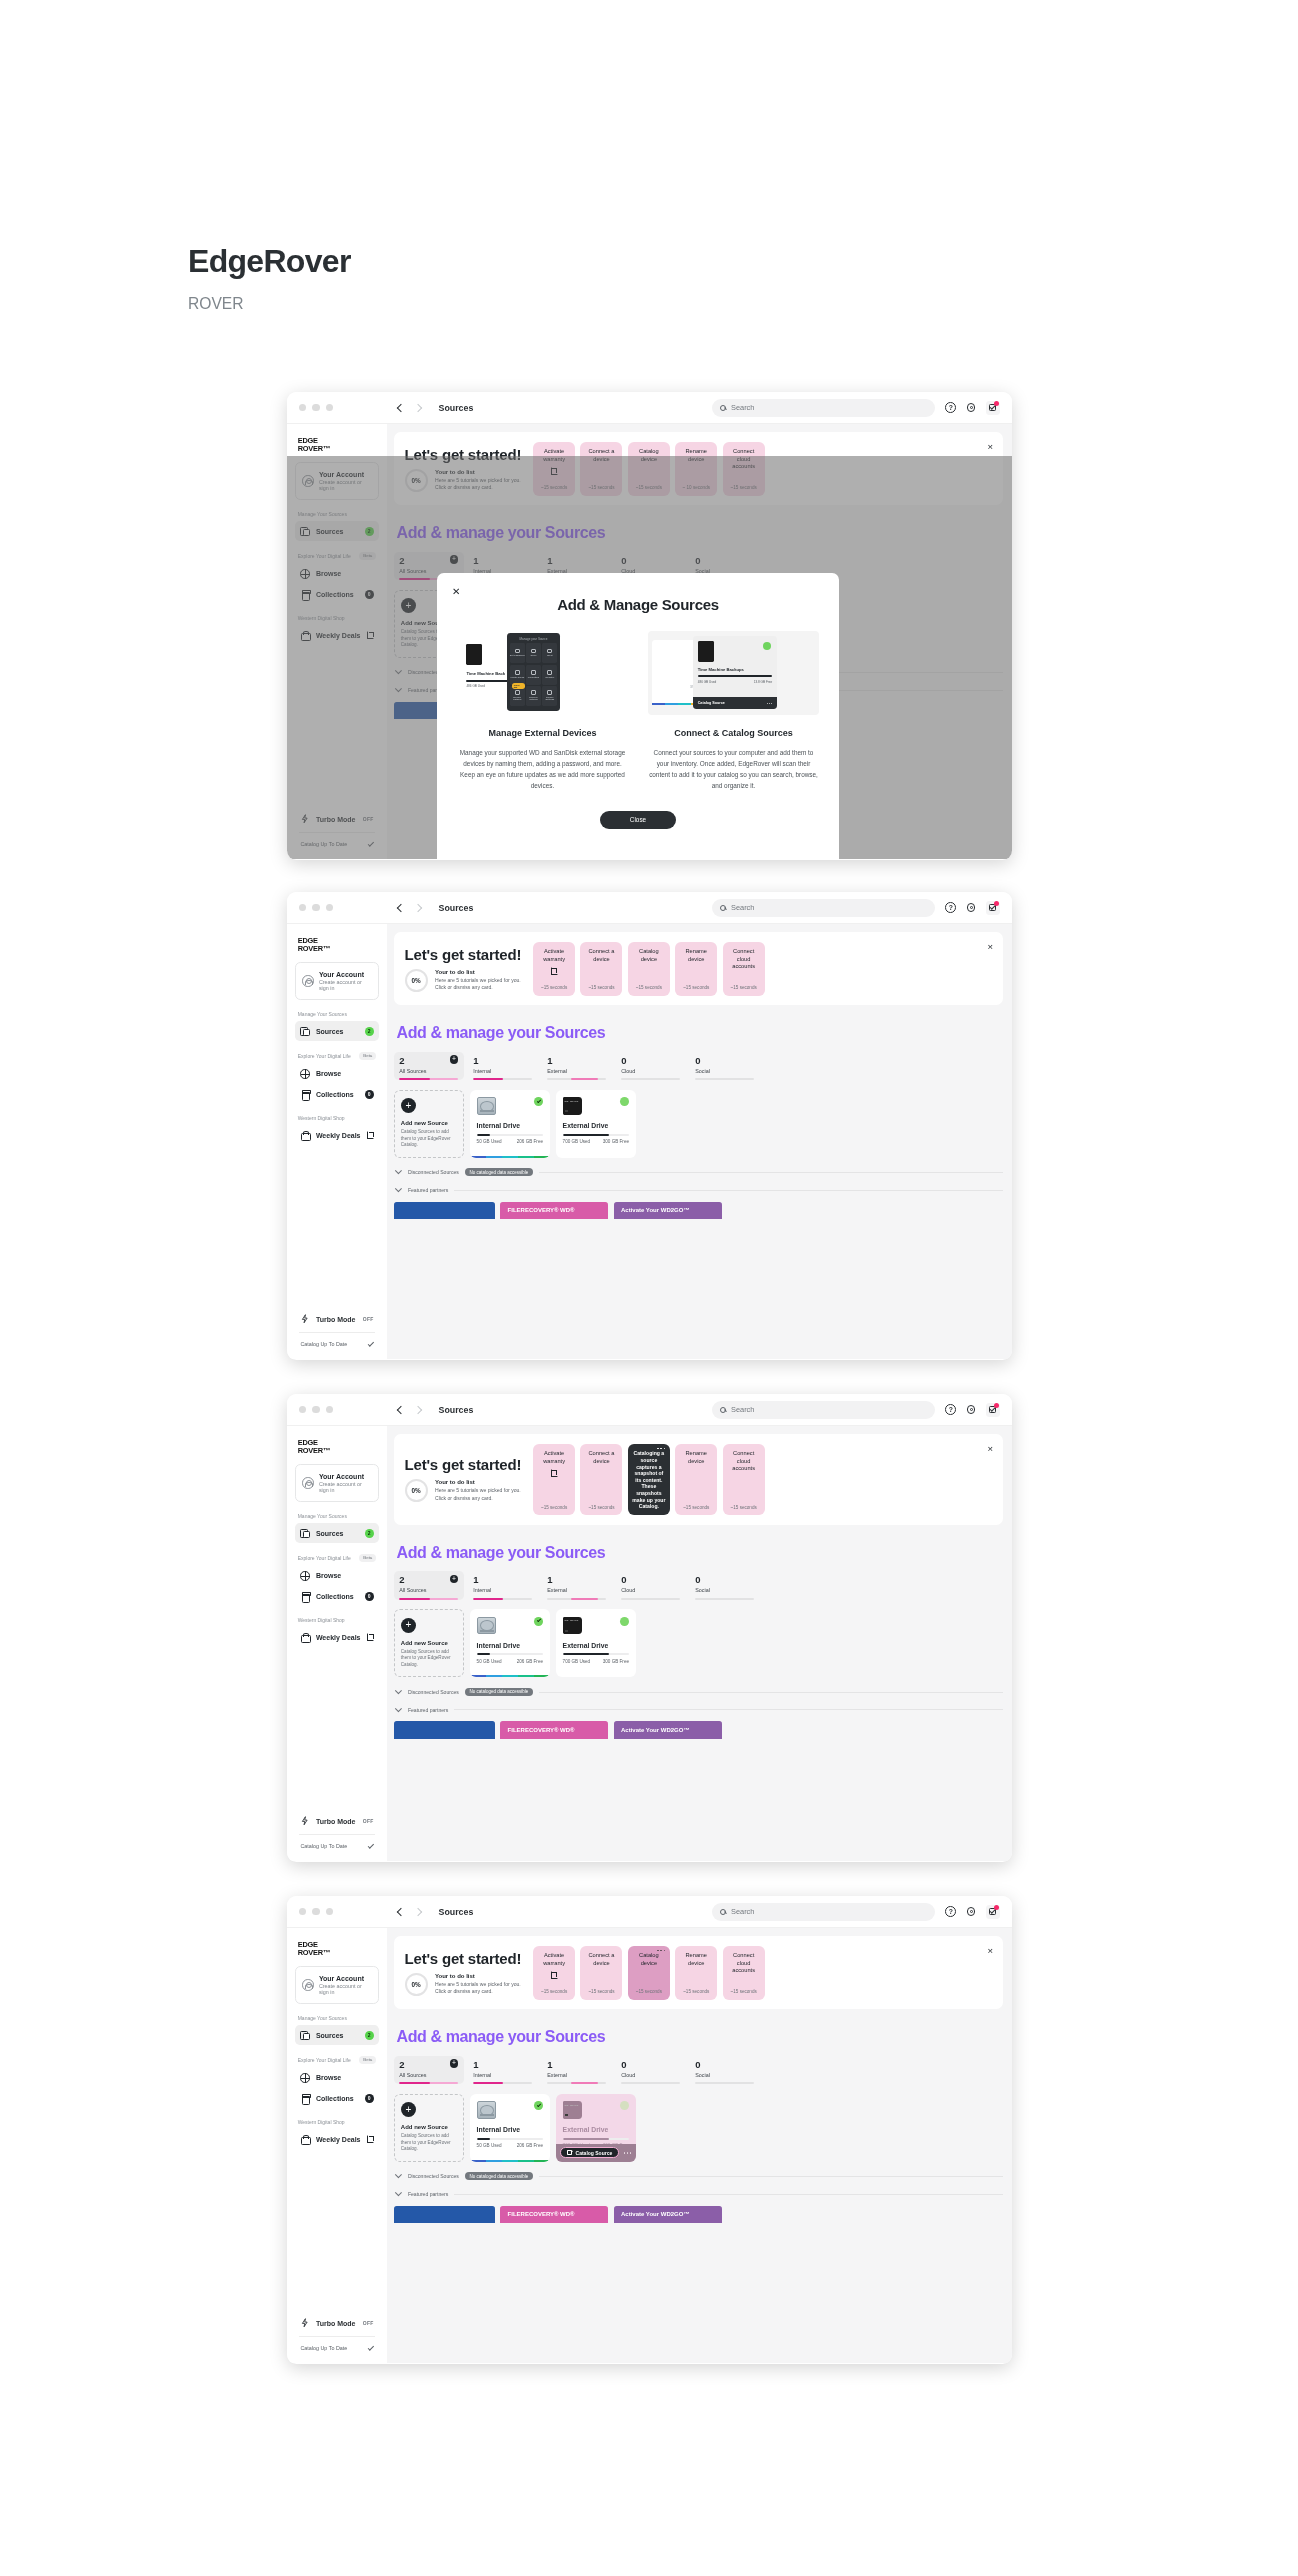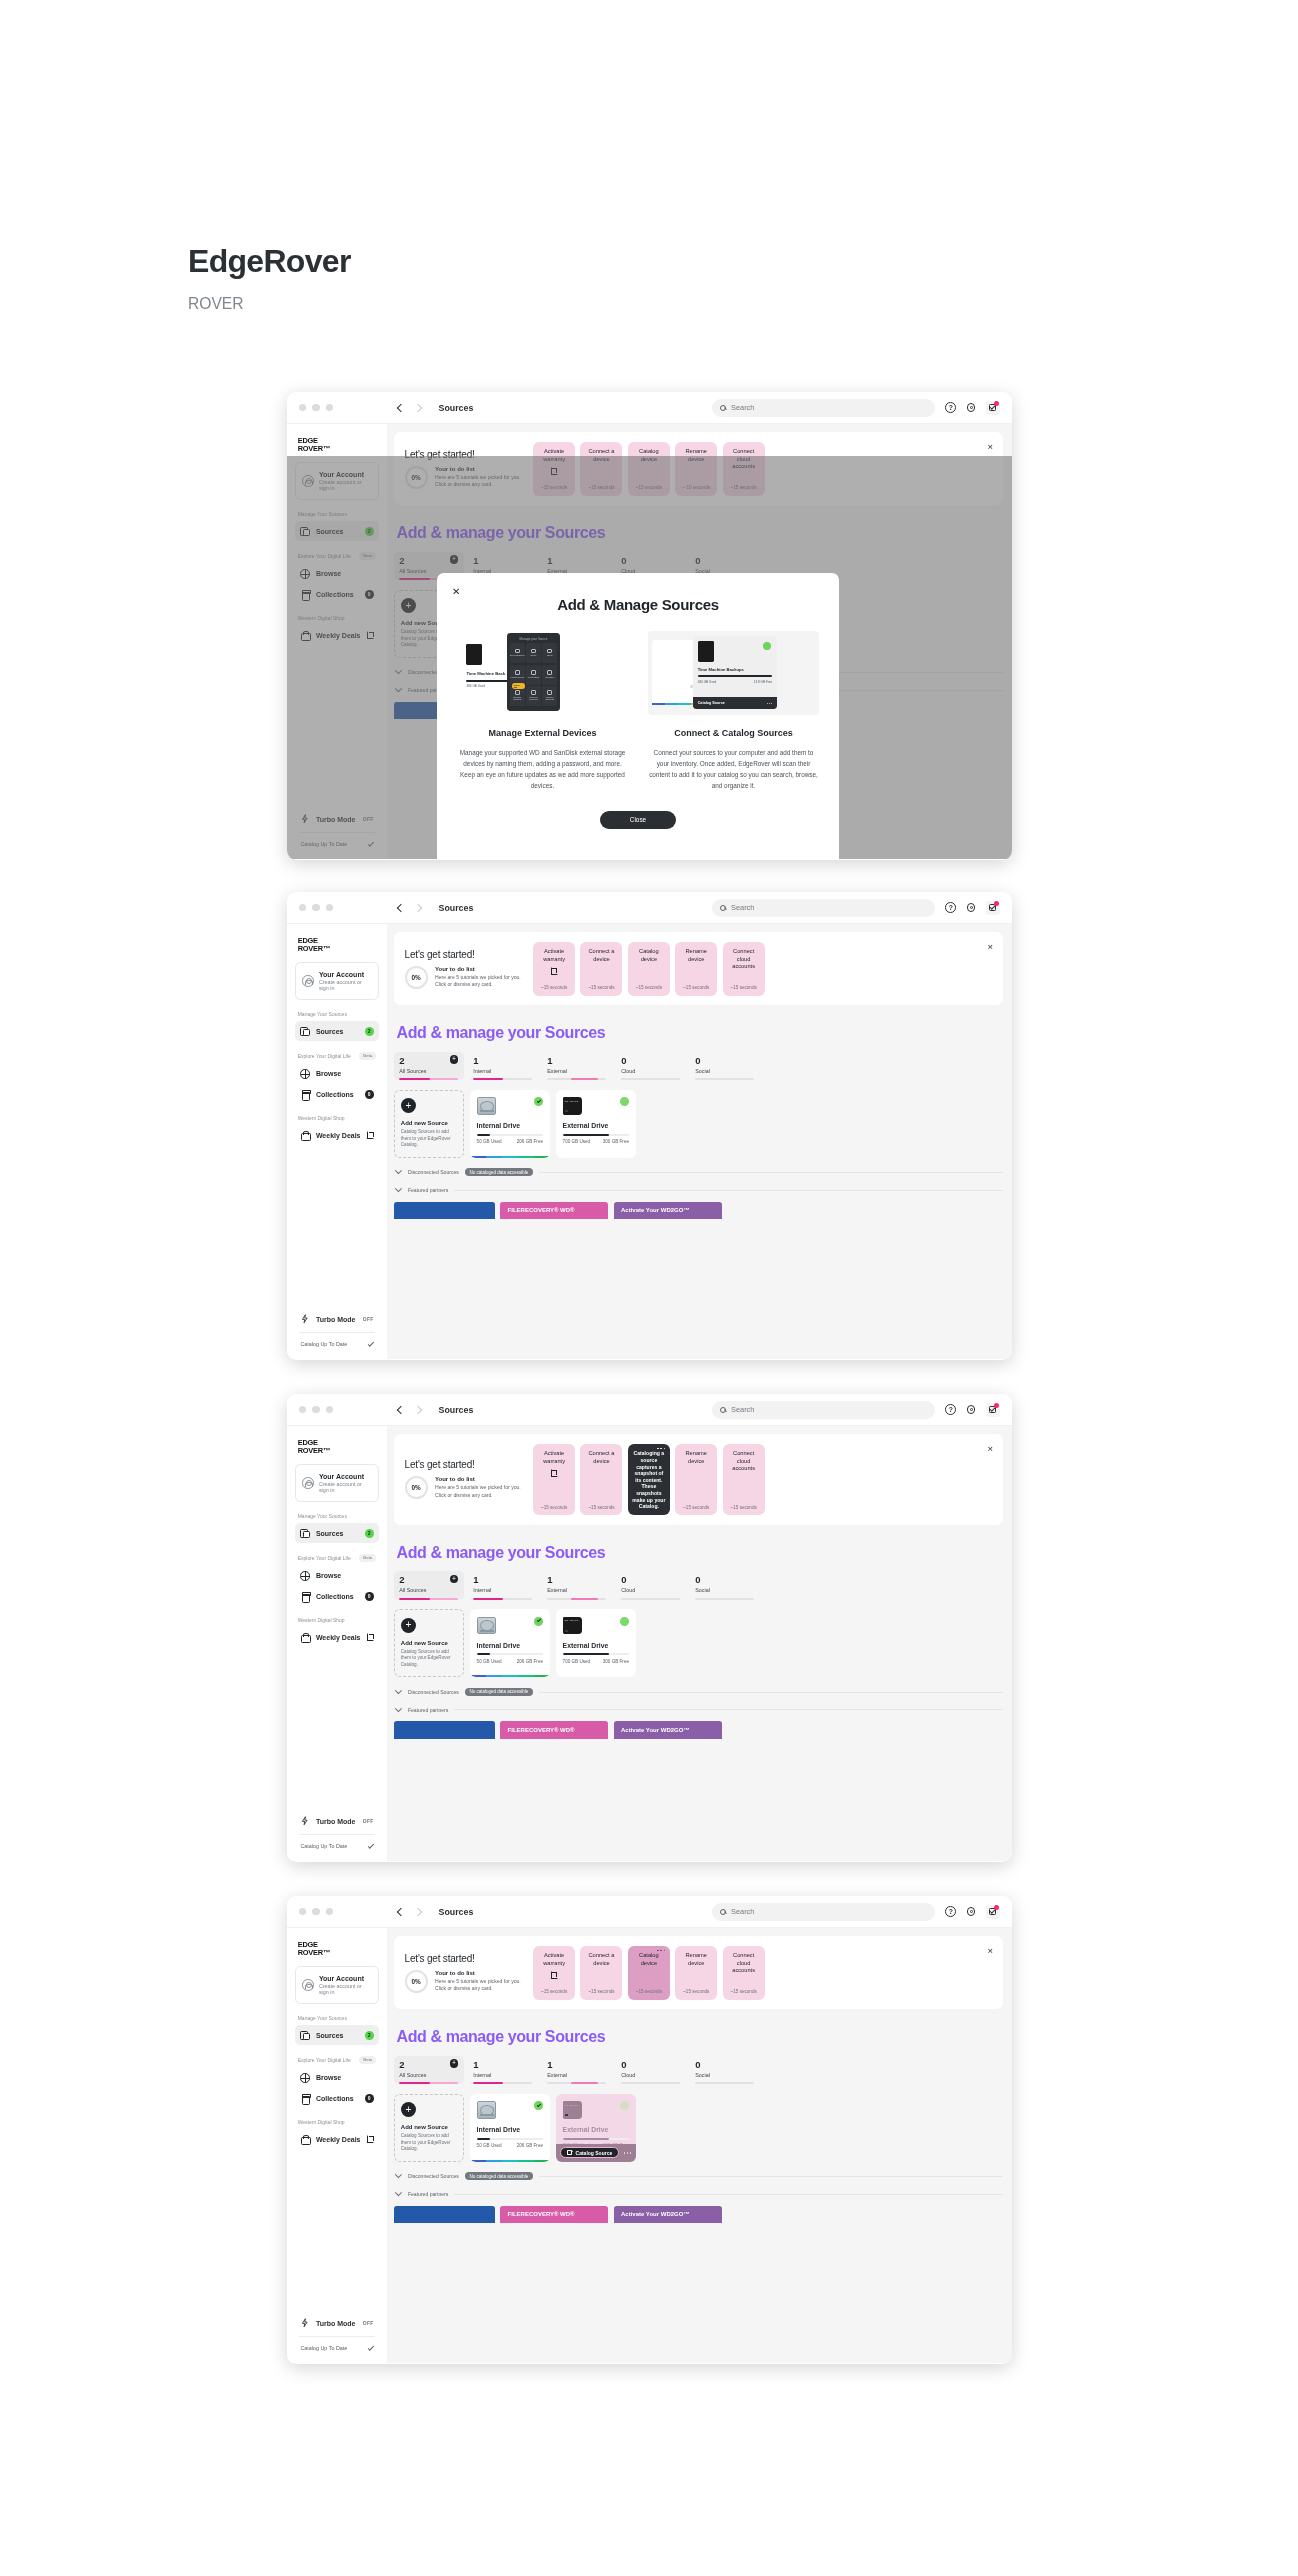--- a/index.html
+++ b/index.html
@@ -107,21 +107,21 @@
 
   
   .main { flex:1; background:#f5f5f6; padding:8px 9.5px 0 6.8px; overflow:hidden; position:relative; }
 
   
   .todo {
     background:#fff; border-radius:6.8px; padding:9.5px 10.8px; display:flex; align-items:center; gap:9.5px;
     position:relative; min-height:72px;
   }
   .todo-left { width:119px; flex:none; }
-  .todo-title { font-size:10px; font-weight:400; color:#1f2429; letter-spacing:-0.2px; }
+  .todo-title { font-size:15px; font-weight:700; color:#1f2429; letter-spacing:-0.2px; }
   .todo-row { display:flex; align-items:center; gap:7.4px; margin-top:6px; }
   .ring { width:23px;height:23px;border-radius:50%;border:2px solid #e3e3e4; display:flex;align-items:center;justify-content:center;
           font-size:6.4px;font-weight:700;color:#1f2429;flex:none; }
   .todo-sub-t { font-size:6px; font-weight:700; color:#1f2429; }
   .todo-sub-d { font-size:5.1px; color:#5d6268; line-height:1.45; margin-top:2px; }
   .cards { display:flex; gap:5.4px; flex:1; }
   .tcard {
     background:#f6d5e4; border-radius:6px; width:42px; min-height:54px; padding:6.8px 3.4px 5.4px;
     display:flex; flex-direction:column; align-items:center; text-align:center; position:relative;
   }

